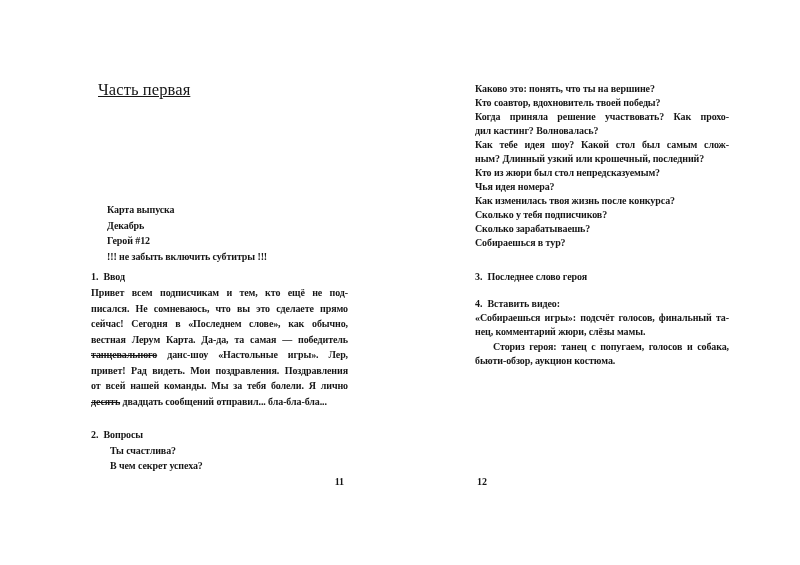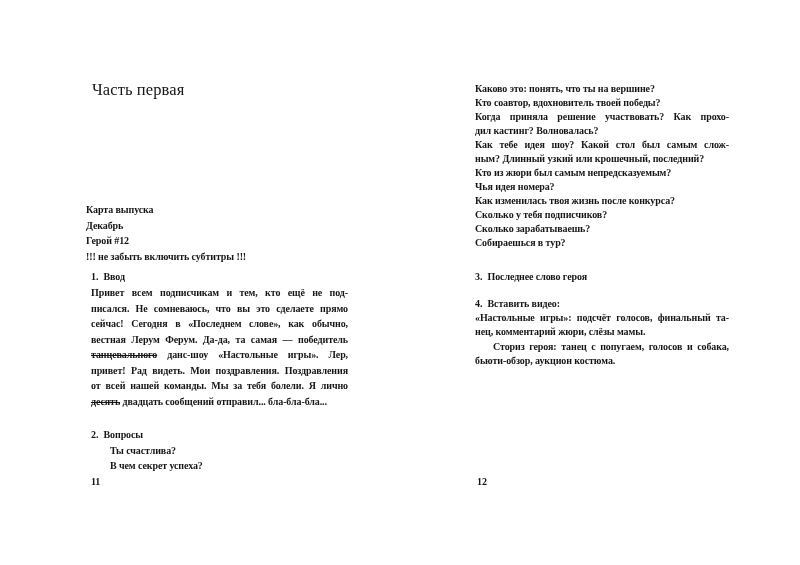--- a/index.html
+++ b/index.html
@@ -44,48 +44,48 @@
     text-decoration-thickness: 1px;
   }
 
   .item .num {
     display: inline-block;
     min-width: 12.5px;
   }
 
   .indent-first .line:first-child { text-indent: 18px; }
 
-  .pagenum-left  { width: 253px; text-align: left; }
+  .pagenum-left  { width: 253px; text-align: right; }
   .pagenum-right { text-align: left; }
 </style>
 </head>
 <body>
 
 <div>
 
   <div>
 
-    <div class="block heading" style="left:92px; top:80px;">Часть первая</div>
+    <div class="block heading" style="left:98px; top:80px;text-decoration:underline;">Часть первая</div>
 
-    <div class="block lh-left" style="left:86px; top:202px; width:257px;">
+    <div class="block lh-left" style="left:107px; top:202px; width:257px;">
         <div class="line">Карта выпуска</div>
         <div class="line">Декабрь</div>
         <div class="line">Герой #12</div>
         <div class="line">!!! не забыть включить субтитры !!!</div>
       </div>
 
     <div class="block lh-left item" style="left:91px; top:269px; width:257px;">
       <span class="num">1.</span><span>Ввод</span>
     </div>
 
     <div class="block lh-left" style="left:91px; top:285px; width:257px;">
         <div class="line jl">Привет всем подписчикам и тем, кто ещё не под-</div>
         <div class="line jl">писался. Не сомневаюсь, что вы это сделаете прямо</div>
         <div class="line jl">сейчас! Сегодня в «Последнем слове», как обычно,</div>
-        <div class="line jl">вестная Лерум Ферум. Да-да, та самая — победитель</div>
+        <div class="line jl">вестная Лерум Карта. Да-да, та самая — победитель</div>
         <div class="line jl"><s>танцевального</s> данс-шоу «Настольные игры». Лер,</div>
         <div class="line jl">привет! Рад видеть. Мои поздравления. Поздравления</div>
         <div class="line jl">от всей нашей команды. Мы за тебя болели. Я лично</div>
         <div class="line"><s>десять</s> двадцать сообщений отправил... бла-бла-бла...</div>
       </div>
 
     <div class="block lh-left item" style="left:91px; top:427px; width:257px;">
       <span class="num">2.</span><span>Вопросы</span>
     </div>
 
@@ -99,38 +99,38 @@
 
   <div>
 
     <div class="block lh-right" style="left:475px; top:82px; width:254px;">
         <div class="line">Каково это: понять, что ты на вершине?</div>
         <div class="line">Кто соавтор, вдохновитель твоей победы?</div>
         <div class="line jl">Когда приняла решение участвовать? Как прохо-</div>
         <div class="line">дил кастинг? Волновалась?</div>
         <div class="line jl">Как тебе идея шоу? Какой стол был самым слож-</div>
         <div class="line">ным? Длинный узкий или крошечный, последний?</div>
-        <div class="line">Кто из жюри был самым непредсказуемым?</div>
+        <div class="line">Кто из жюри был стол непредсказуемым?</div>
         <div class="line">Чья идея номера?</div>
         <div class="line">Как изменилась твоя жизнь после конкурса?</div>
         <div class="line">Сколько у тебя подписчиков?</div>
         <div class="line">Сколько зарабатываешь?</div>
         <div class="line">Собираешься в тур?</div>
       </div>
 
     <div class="block lh-right item" style="left:475px; top:270px; width:254px;">
       <span class="num">3.</span><span>Последнее слово героя</span>
     </div>
 
     <div class="block lh-right item" style="left:475px; top:297px; width:254px;">
       <span class="num">4.</span><span>Вставить видео:</span>
     </div>
 
     <div class="block lh-right" style="left:475px; top:311px; width:254px;">
-        <div class="line jl">«Настольные игры»: подсчёт голосов, финальный та-</div>
+        <div class="line jl">«Собираешься игры»: подсчёт голосов, финальный та-</div>
         <div class="line">нец, комментарий жюри, слёзы мамы.</div>
       </div>
 
     <div class="block lh-right indent-first" style="left:475px; top:339.5px; width:254px;">
         <div class="line jl">Сториз героя: танец с попугаем, голосов и собака,</div>
         <div class="line">бьюти-обзор, аукцион костюма.</div>
       </div>
 
     <div class="block pagenum-right" style="left:477px; top:474px; line-height:15.5px;text-align:center;">12</div>
   </div>

